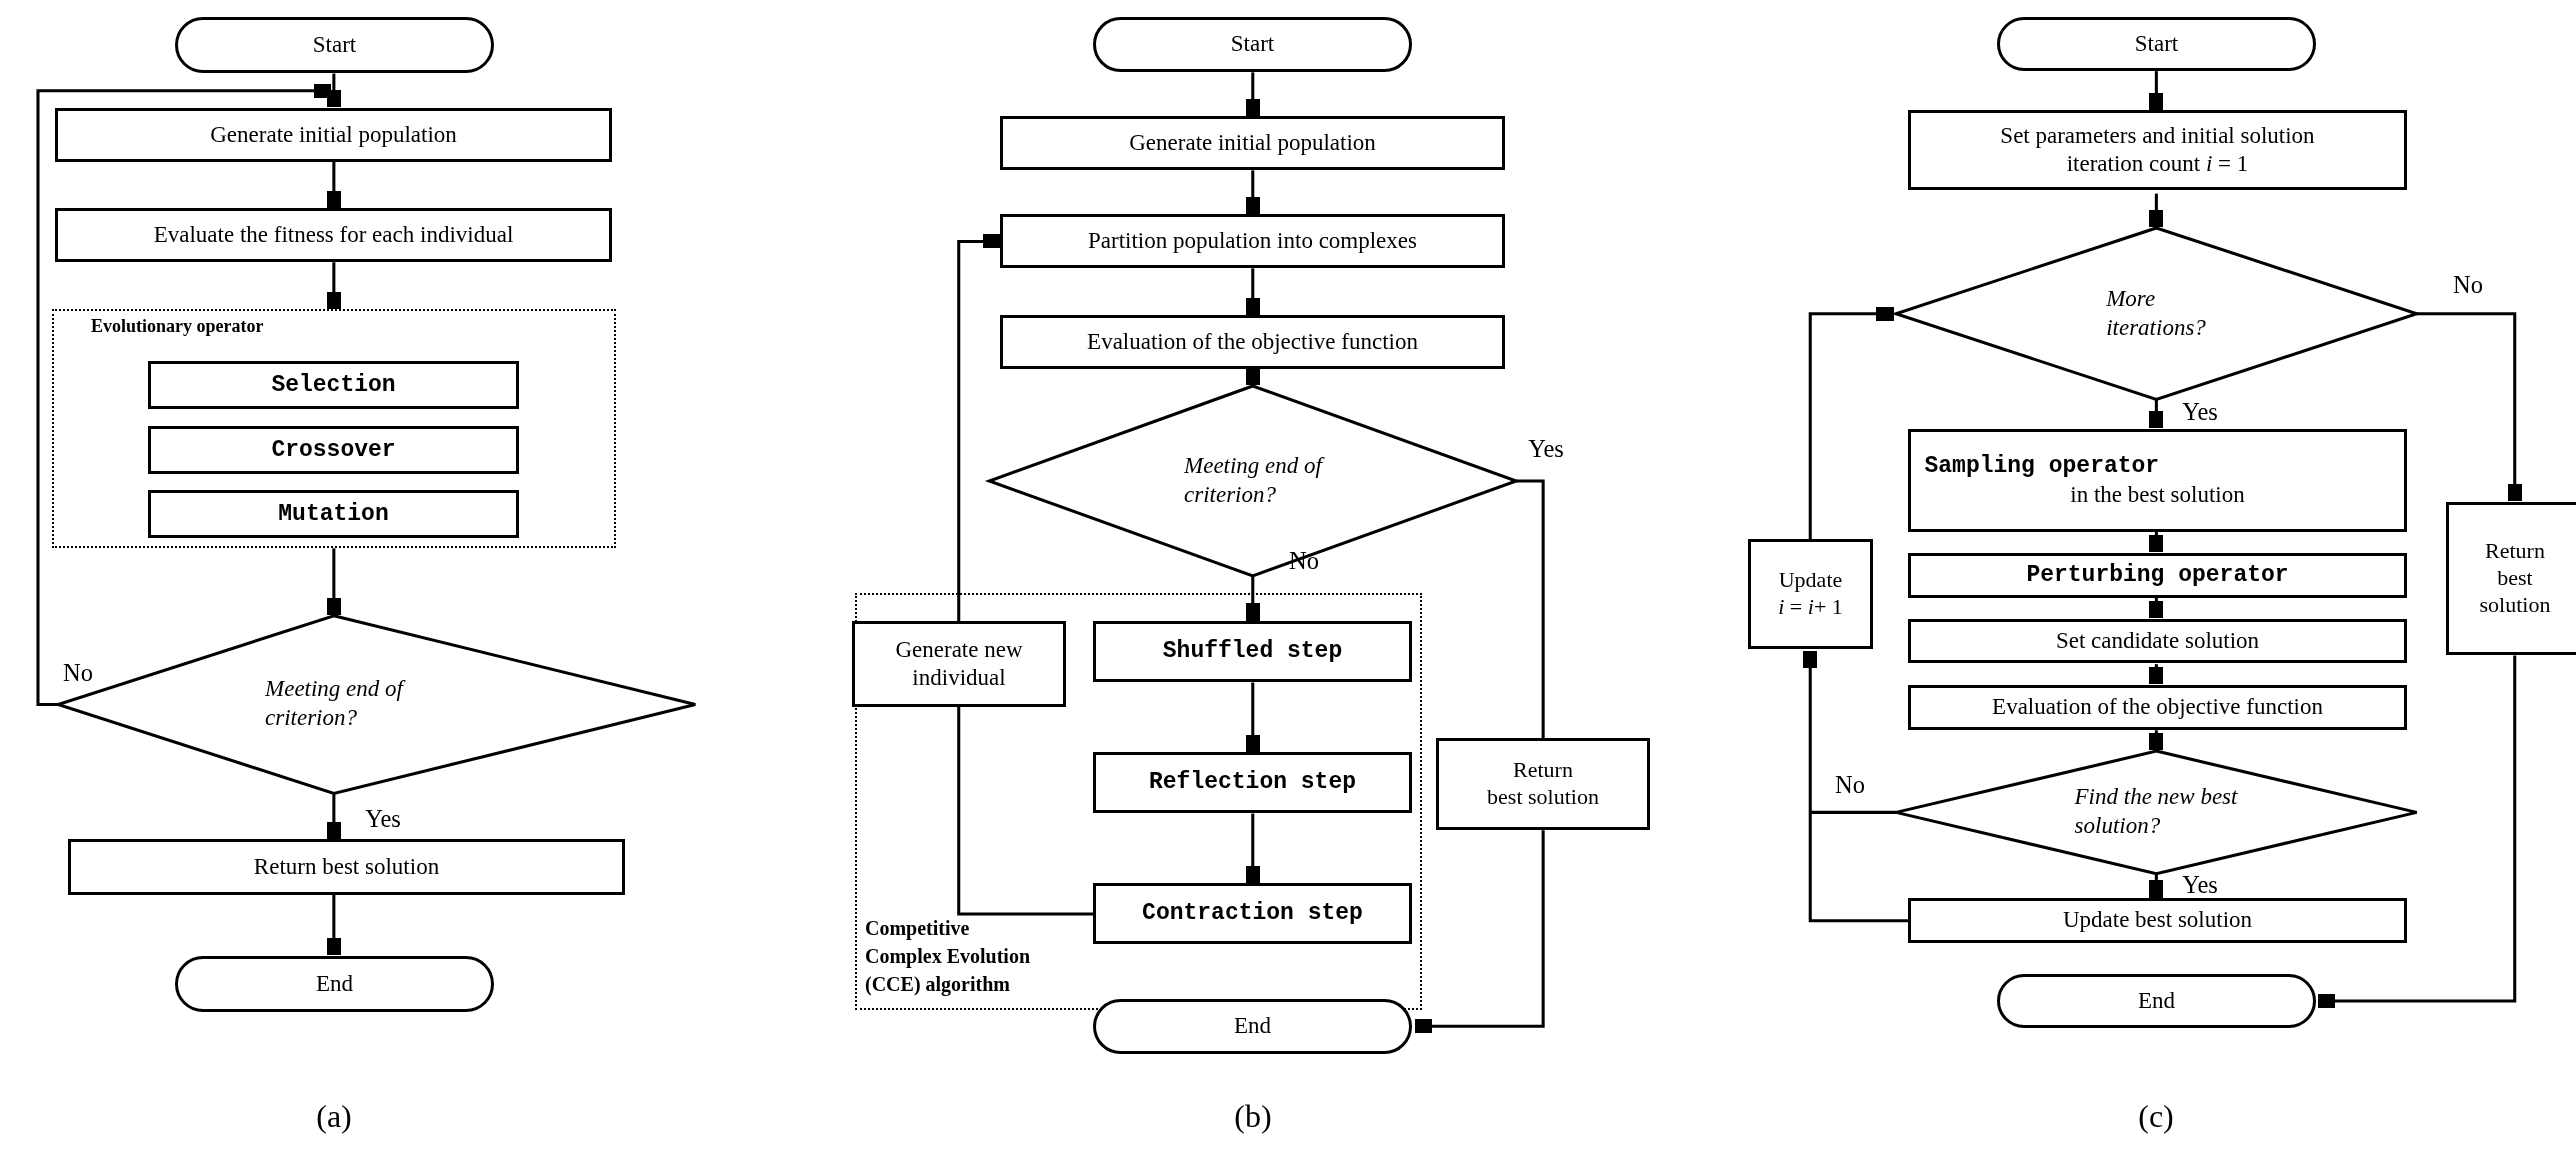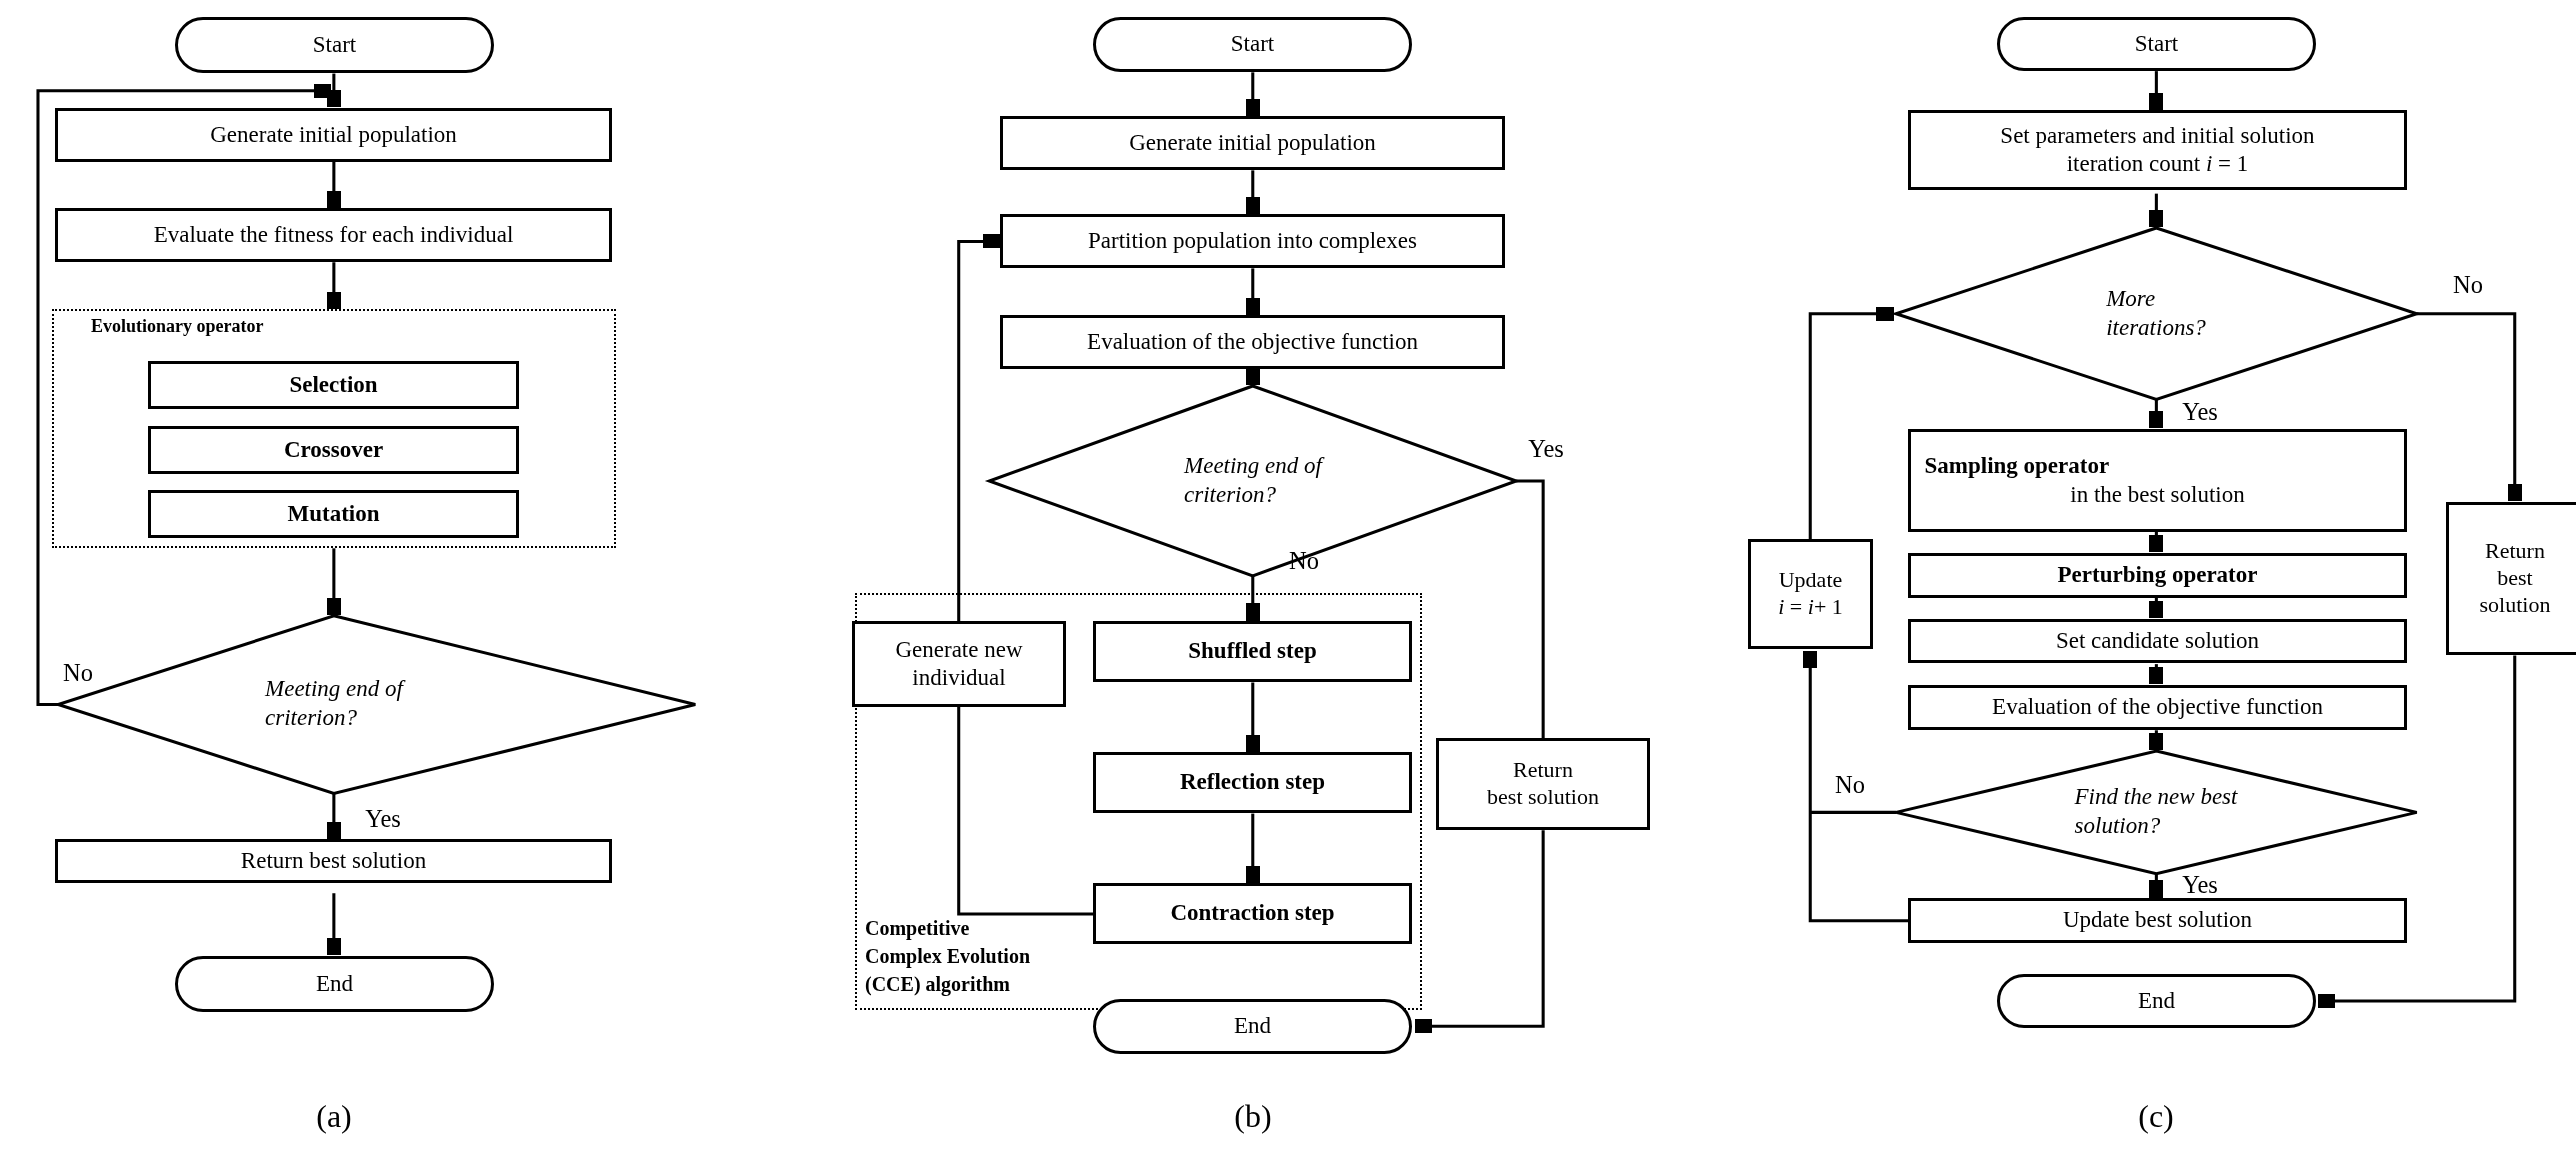--- a/index.html
+++ b/index.html
@@ -10,21 +10,21 @@
   .wires{position:absolute;left:0;top:0;width:2576px;height:1161px;}
   .wires path{fill:none;stroke:#000;stroke-width:5;}
   .wires polygon{fill:#fff;stroke:#000;stroke-width:5;stroke-linejoin:miter;}
   .node{
     position:absolute;box-sizing:border-box;background:#fff;border:3.1px solid #000;
     display:flex;flex-direction:column;align-items:center;justify-content:center;
     text-align:center;font-size:23px;line-height:1.22;
   }
   .oval{border-radius:612px;}
   .group{position:absolute;box-sizing:border-box;border:2.5px dotted #000;background:transparent;}
-  .bold{font-weight:700;}
+  .bold{font-weight:700;font-family:Liberation Mono, monospace;}
   .fs36{font-size:22px;}
   .dtext{position:absolute;transform:translate(-50%,-50%);text-align:left;font-size:23px;line-height:1.25;white-space:nowrap;font-style:italic;}
   .elabel{position:absolute;transform:translate(-50%,-50%);font-size:24.5px;white-space:nowrap;}
   .glabel{position:absolute;font-size:18px;font-weight:700;white-space:nowrap;}
   .cce{position:absolute;font-size:20px;font-weight:700;line-height:1.4;white-space:nowrap;}
   .caption{position:absolute;transform:translate(-50%,-50%);font-size:32px;}
   .sampling{align-items:stretch;padding:0 13.5px;}
   .sampling .tl{text-align:left;}
   .sampling .tc{text-align:center;}
   i{font-style:italic;}
@@ -103,21 +103,21 @@
       <span class="bold">Mutation</span>
     </div>
 
     <div class="dtext" style="left:334px;top:704px">
       <div>Meeting end of</div>
       <div>criterion?</div>
     </div>
     <div class="elabel" style="left:78px;top:673px">No</div>
     <div class="elabel" style="left:383px;top:819px">Yes</div>
 
-    <div class="node" style="left:55px;top:839px;width:557px;height:44px">
+    <div class="node" style="left:68px;top:839px;width:557px;height:56px">
       <span>Return best solution</span>
     </div>
     <div class="node oval" style="left:175px;top:956px;width:319px;height:56px">
       <span>End</span>
     </div>
     <div class="caption" style="left:334px;top:1116px">(a)</div>
   </div>
 
   <div>
     <div class="group" style="left:855px;top:593px;width:567px;height:417px"></div>

